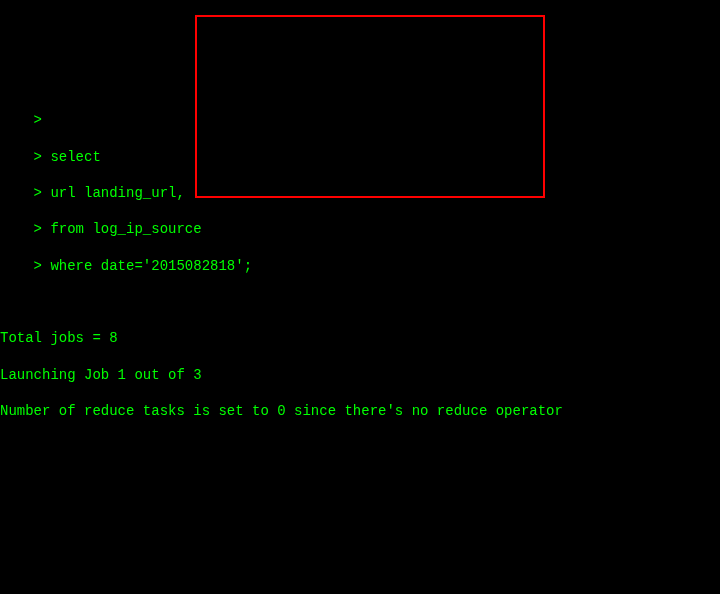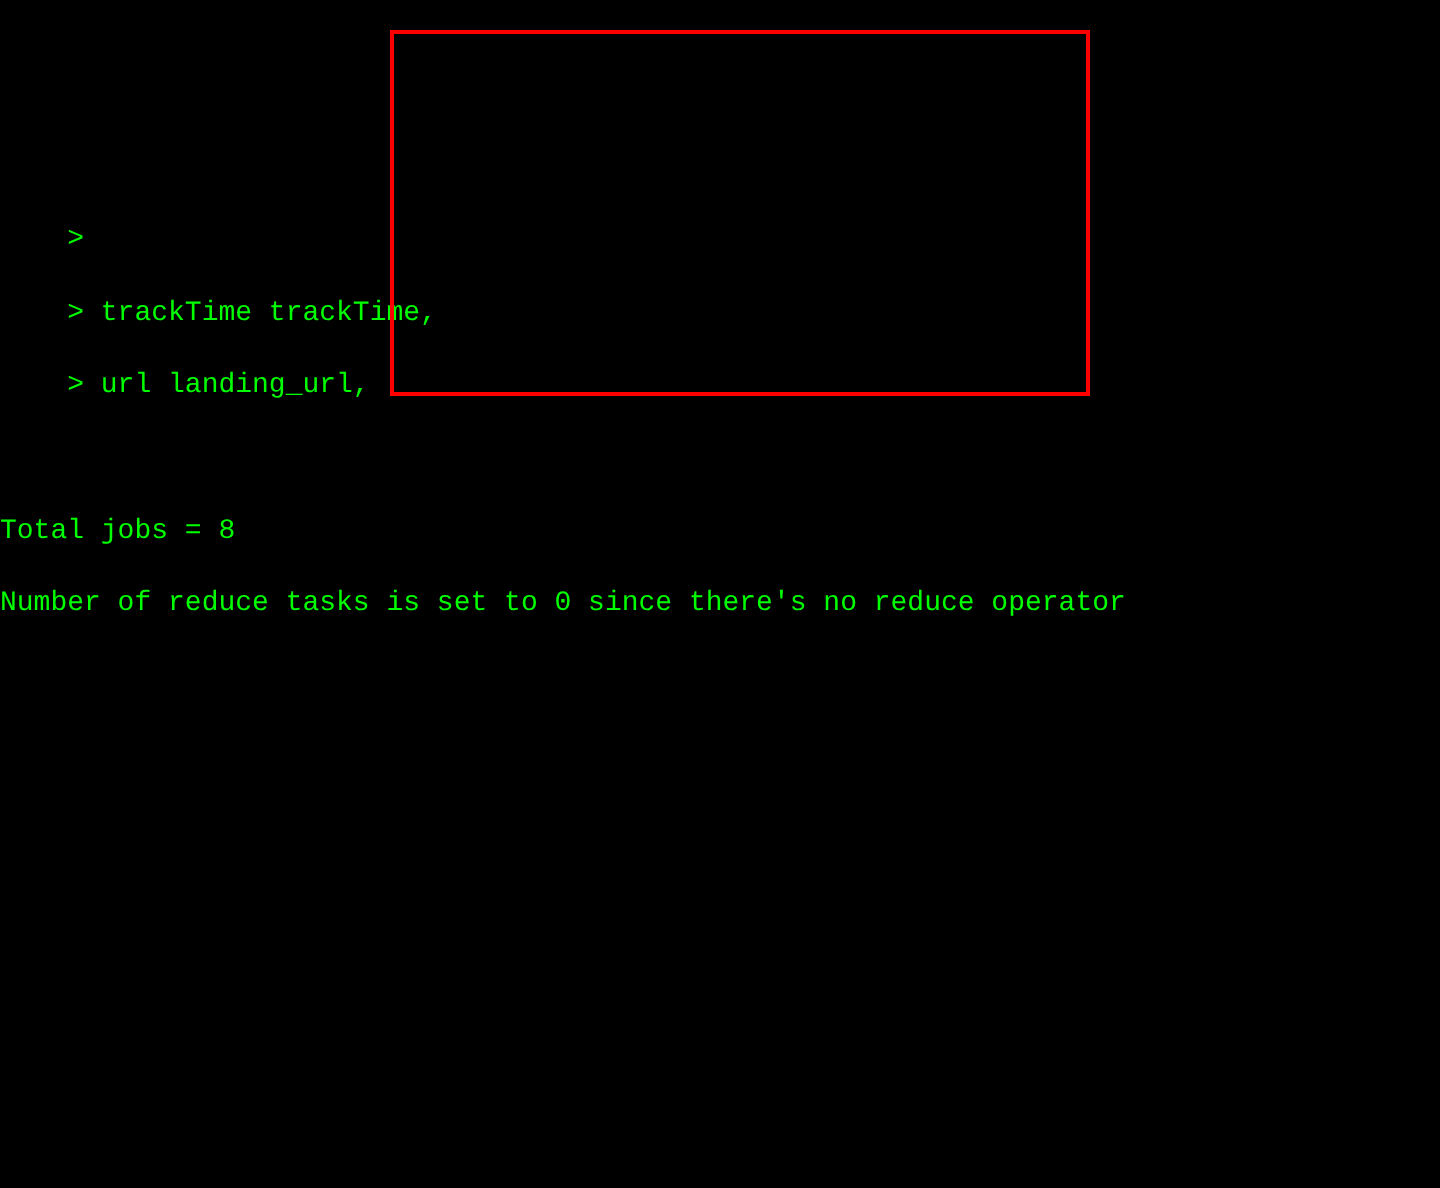--- a/index.html
+++ b/index.html
@@ -32,25 +32,28 @@
     }
   </style>
 </head>
 <body>
 
 
 
 <div class="terminal">
 <div>
 <span class="line">    &gt; </span>
-<span class="line">    &gt; trackTime trackTime,</span>
+<span class="line">    &gt; select</span>
 <span class="line">    &gt; url landing_url,</span>
+<span class="line">    &gt; from log_ip_source</span>
+<span class="line">    &gt; where date='2015082818';</span>
 </div>
 <div>
 <span class="line">Total jobs = 8</span>
+<span class="line">Launching Job 1 out of 3</span>
 <span class="line">Number of reduce tasks is set to 0 since there's no reduce operator</span>
 
 
 
 
 
 
 
 
 

